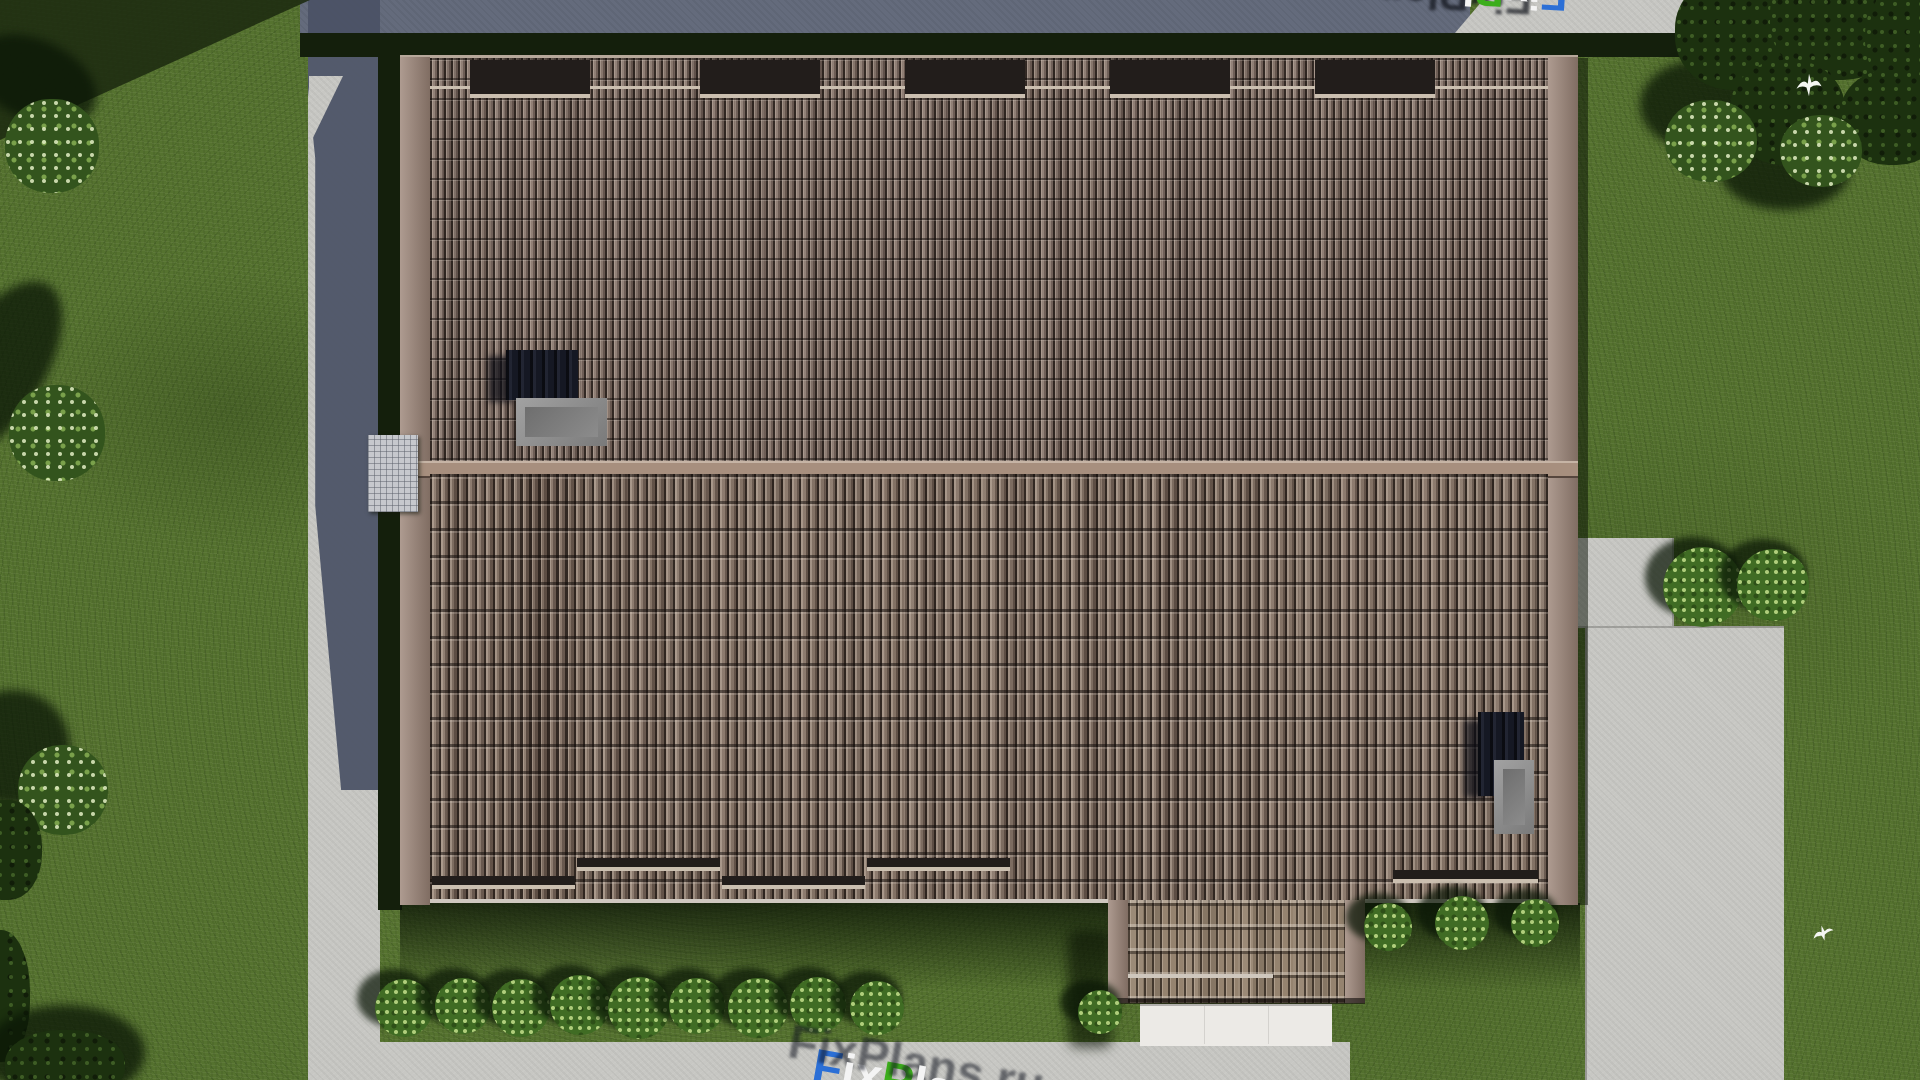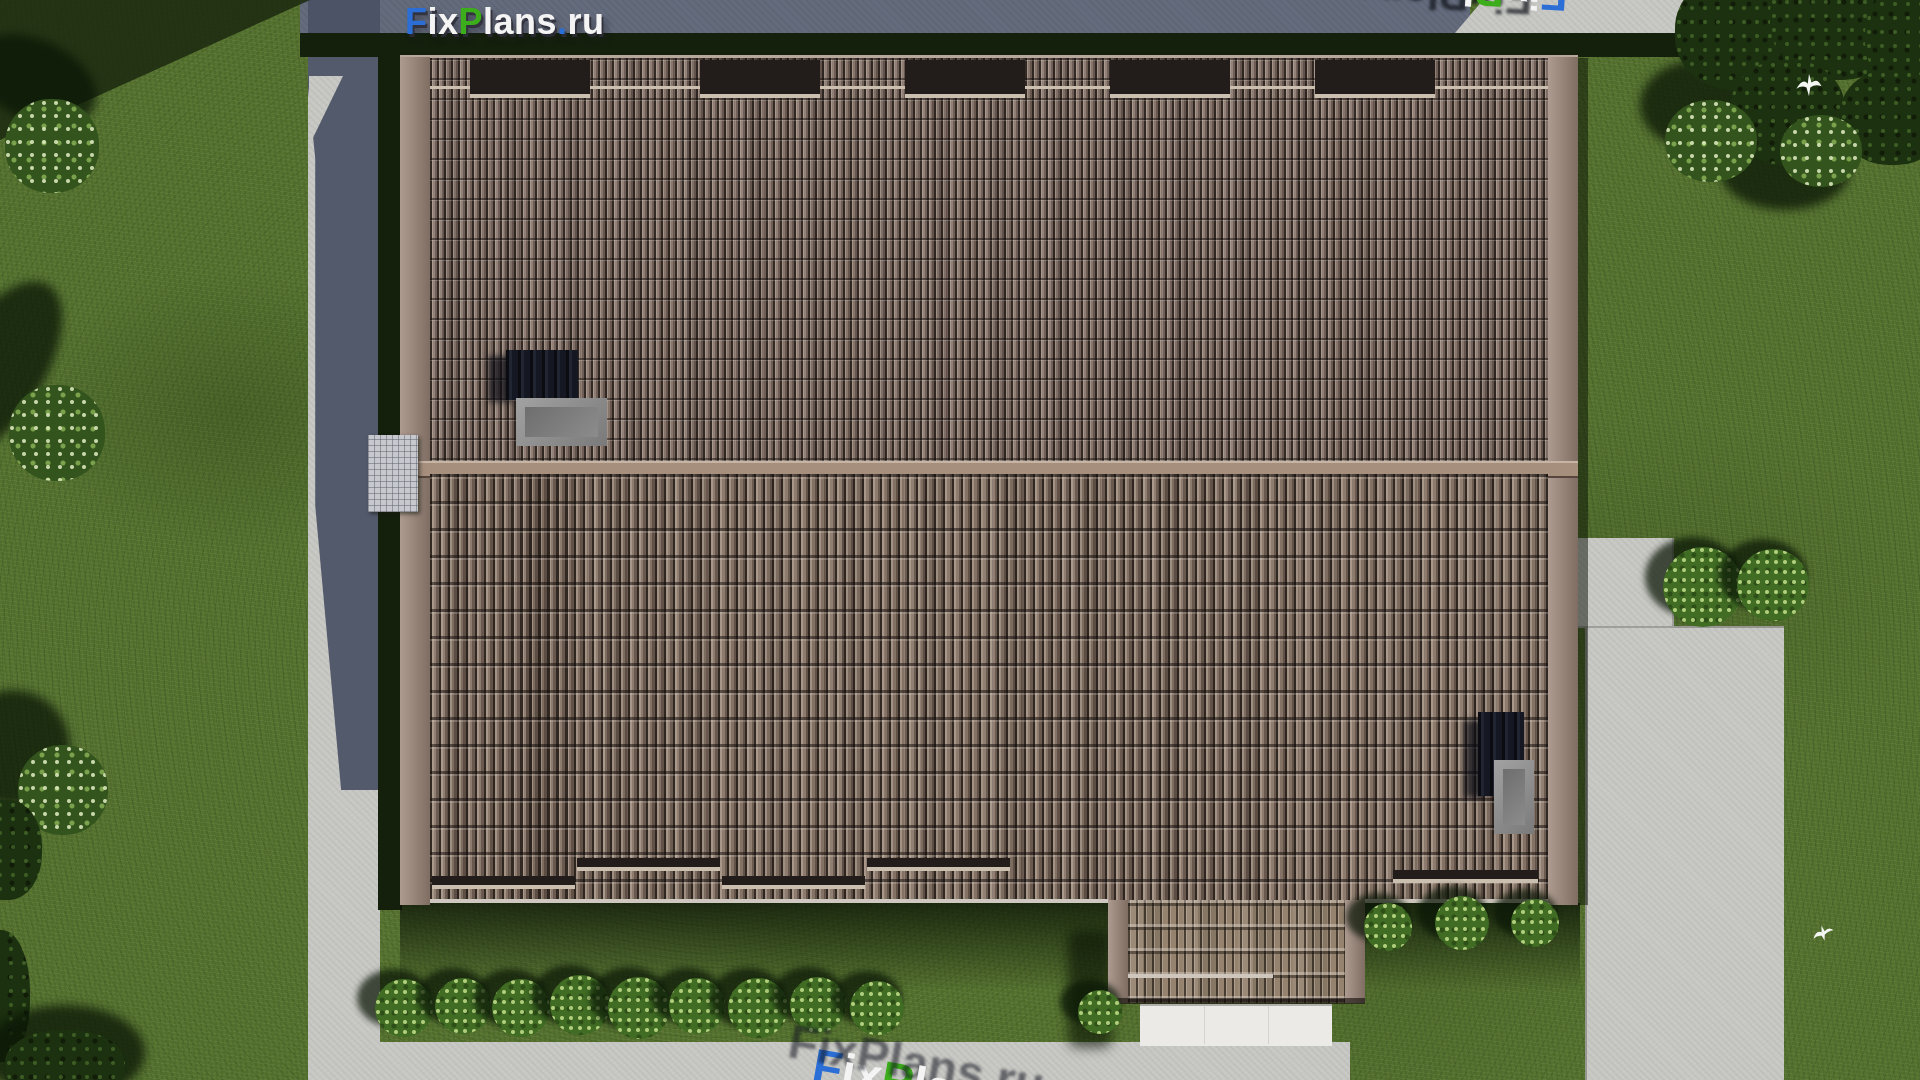--- a/index.html
+++ b/index.html
@@ -232,23 +232,20 @@
       <div class="abs bush" style="left: 1737px; top: 549px; width: 72px; height: 72px;"></div>
     </div>
 
   <svg class="abs" style="left:1794px;top:70px;" width="30" height="30" viewBox="0 0 24 24">
     <path d="M2 15 Q7 6 11 11 L12 3 L14 10 Q19 6 22 13 Q17 11 13 14 L12 21 L10 14 Q6 12 2 15 Z" fill="#f4f6f2"></path>
   </svg>
   <svg class="abs" style="left:1810px;top:920px;transform:rotate(-20deg);" width="26" height="26" viewBox="0 0 24 24">
     <path d="M2 14 Q7 7 11 11 L13 5 L14 11 Q19 8 22 13 Q17 12 13 14 L11 19 L10 14 Q6 12 2 14 Z" fill="#f4f6f2"></path>
   </svg>
 
-  <div class="logo abs" style="left:405px;top:1px;font-size:36px;letter-spacing:0.5px;">
-    <span class="lb">F</span><span class="lw">ix</span><span class="lg">P</span><span class="lw">lans</span><span class="lb">.</span><span class="lw">ru</span>
-  </div>
 
   <div class="logo abs" style="left:1318px;top:-42px;width:250px;height:60px;font-size:44px;line-height:60px;
               transform:rotate(183.5deg);text-shadow:35px -6px 3px rgba(15,18,26,0.7);">
     <span class="lb">F</span><span class="lw">ix</span><span class="lg">P</span><span class="lw">lans</span><span class="lb">.</span><span class="lw">ru</span>
   </div>
 
   <div class="logo abs" style="left:818px;top:1038px;font-size:48px;transform:rotate(10deg);transform-origin:left top;
               text-shadow:-28px -20px 3px rgba(18,22,32,0.55);">
     <span class="lb">F</span><span class="lw">ix</span><span class="lg">P</span><span class="lw">lans</span><span class="lb">.</span><span class="lw">ru</span>
   </div>

